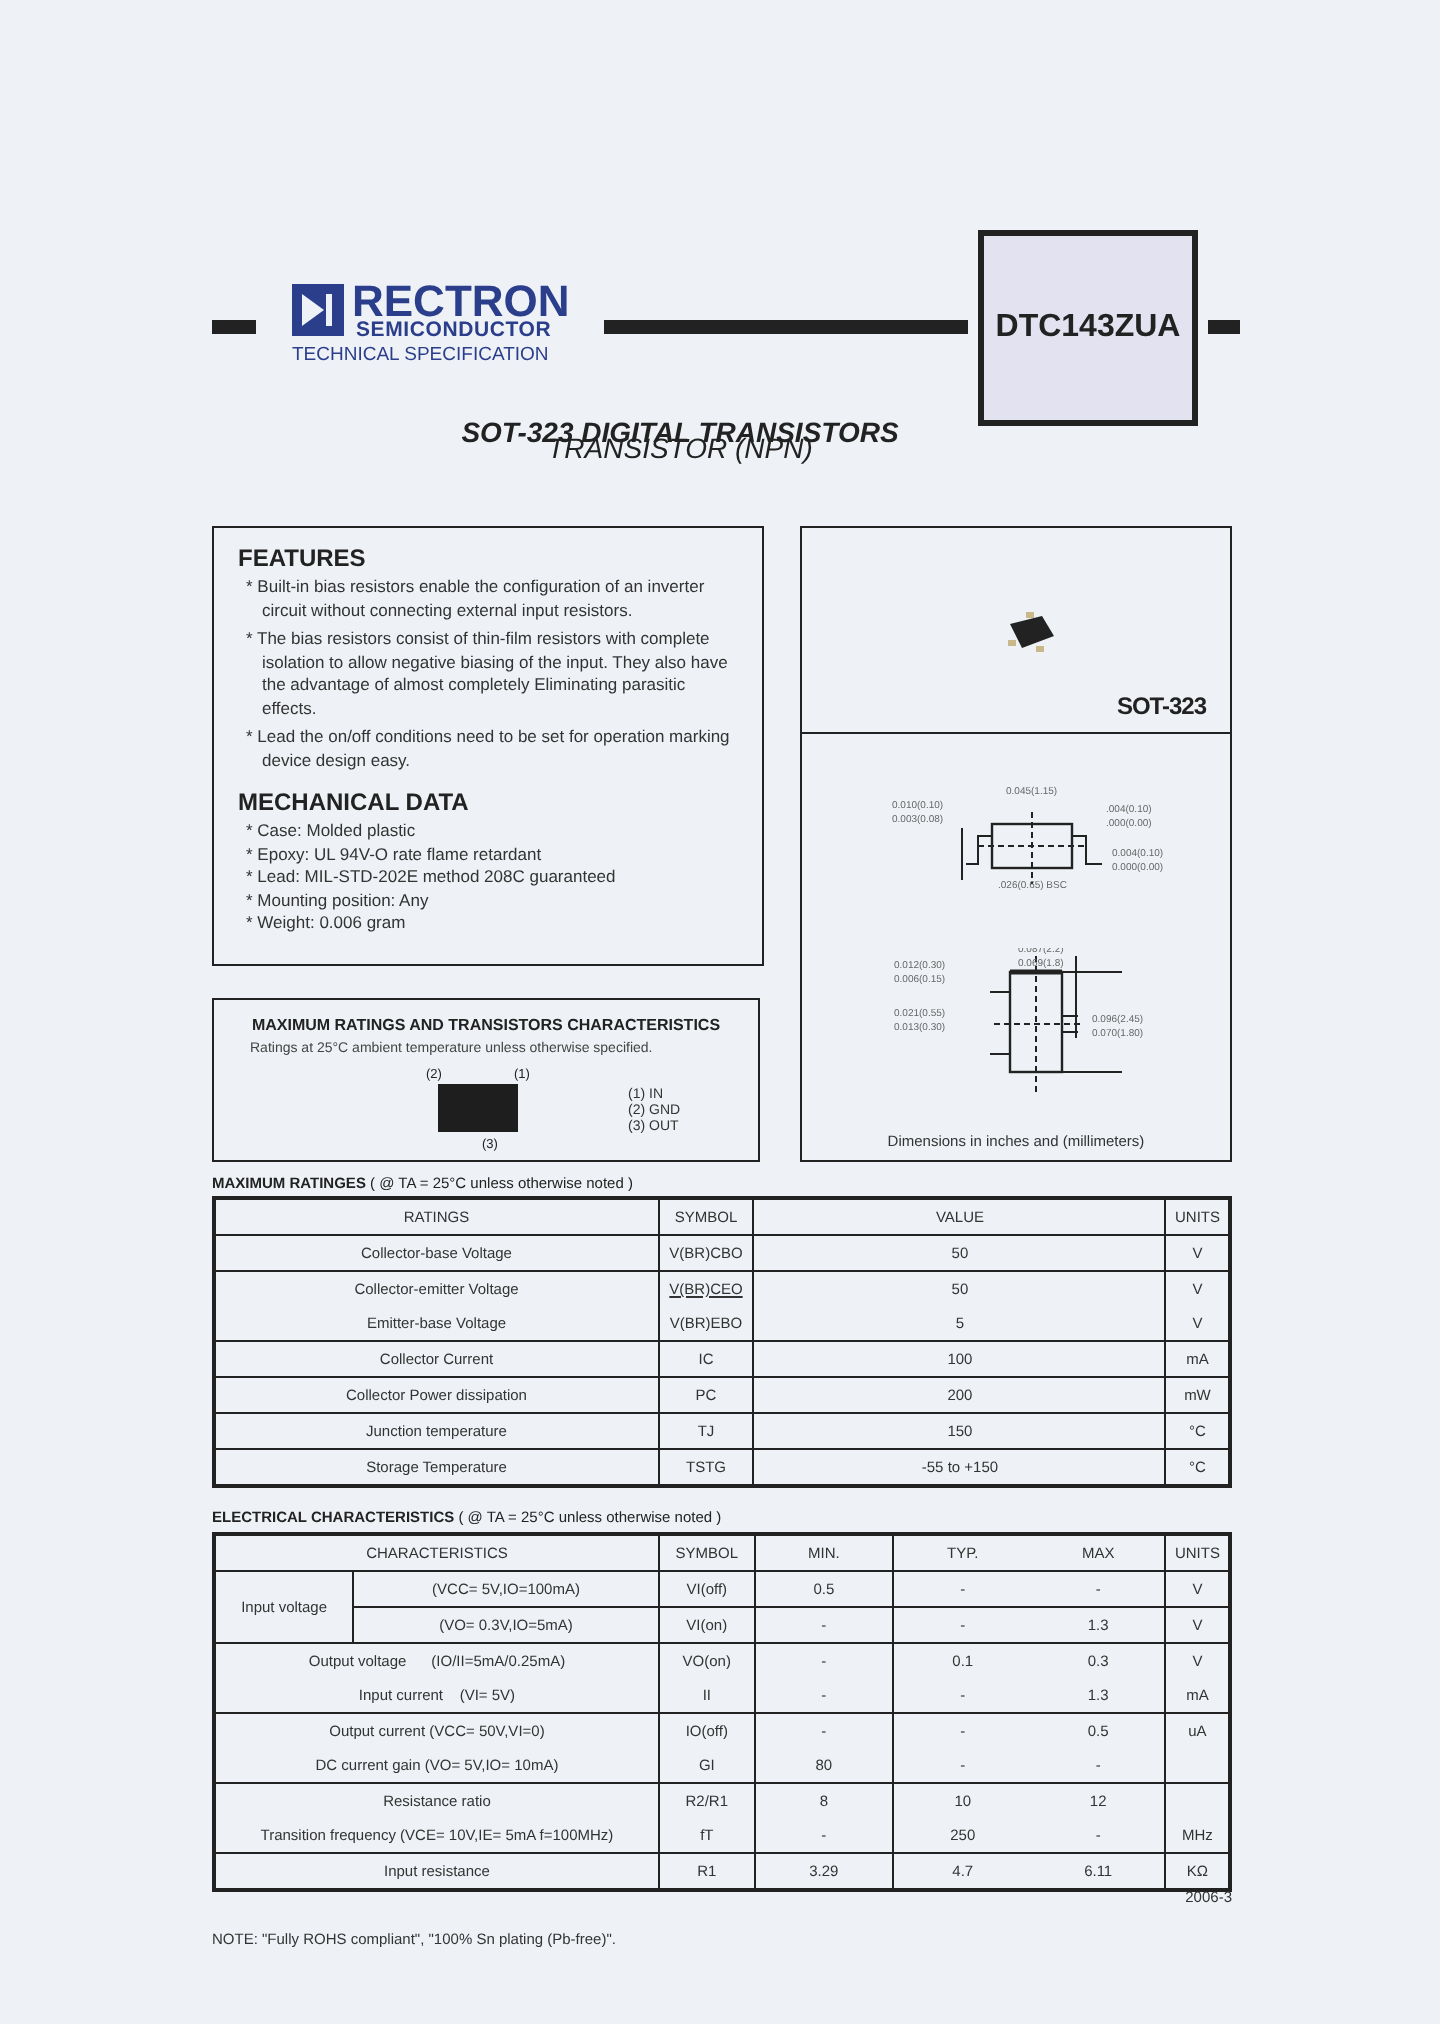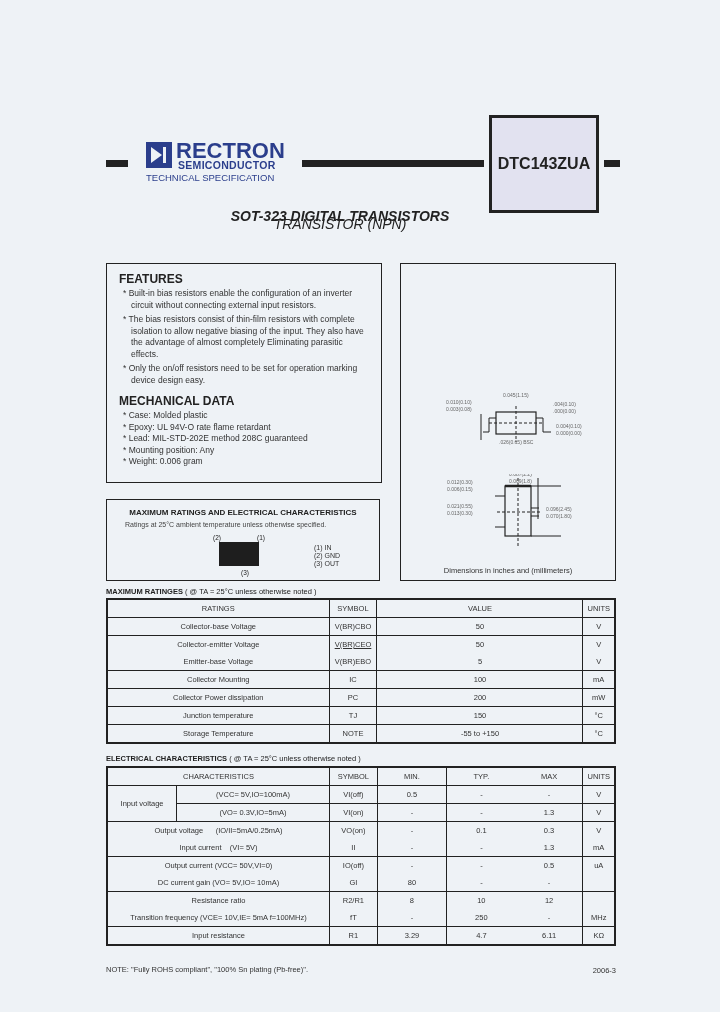--- a/index.html
+++ b/index.html
@@ -48,30 +48,39 @@
     <span>DTC143ZUA</span>
   </div>
 
 <div class="title1">SOT-323 DIGITAL TRANSISTORS</div>
 <div class="title2">TRANSISTOR (NPN)</div>
 
 <div class="box" style="left:106px; top:263px; width:276px; height:220px; padding:8px 12px;">
   <div class="feat-h">FEATURES</div>
   <div class="feat-li">* Built-in bias resistors enable the configuration of an inverter circuit without connecting external input resistors.</div>
   <div class="feat-li">* The bias resistors consist of thin-film resistors with complete isolation to allow negative biasing of the input. They also have the advantage of almost completely Eliminating parasitic effects.</div>
-  <div class="feat-li">* Only the on/off resistors need to be set for operation marking device design easy.</div>
+  <div class="feat-li">* Lead the on/off conditions need to be set for operation marking device design easy.</div>
   <div class="feat-h" style="margin-top:8px;">MECHANICAL DATA</div>
   <div class="mech-li">* Case: Molded plastic</div>
   <div class="mech-li">* Epoxy: UL 94V-O rate flame retardant</div>
   <div class="mech-li">* Lead: MIL-STD-202E method 208C guaranteed</div>
   <div class="mech-li">* Mounting position: Any</div>
   <div class="mech-li">* Weight: 0.006 gram</div>
 </div>
 
 <div class="box" style="left:400px; top:263px; width:216px; height:318px;">
+  <div style="position:absolute; left:0; top:0; width:100%; height:102px; border-bottom:1.5px solid #222;">
+    <svg class="abs" style="left:100px; top:42px;" width="28" height="24" viewBox="0 0 28 24">
+      <polygon points="4,6 20,2 26,12 10,18" fill="#222"></polygon>
+      <rect x="3" y="14" width="4" height="3" fill="#c9b98a"></rect>
+      <rect x="17" y="17" width="4" height="3" fill="#c9b98a"></rect>
+      <rect x="12" y="0" width="4" height="3" fill="#c9b98a"></rect>
+    </svg>
+    <div style="position:absolute; right:12px; top:82px; font-size:12px; font-weight:bold; letter-spacing:-0.5px;">SOT-323</div>
+  </div>
 
   <svg class="abs" style="left:40px; top:128px;" width="150" height="70" viewBox="0 0 150 70">
     <rect x="55" y="20" width="40" height="22" fill="none" stroke="#222" stroke-width="1.2"></rect>
     <line x1="75" y1="14" x2="75" y2="50" stroke="#222" stroke-dasharray="3,2"></line>
     <line x1="48" y1="31" x2="102" y2="31" stroke="#222" stroke-dasharray="3,2"></line>
     <path d="M55,26 L48,26 L48,40 L42,40" fill="none" stroke="#222"></path>
     <path d="M95,26 L102,26 L102,40 L110,40" fill="none" stroke="#222"></path>
     <line x1="40" y1="22" x2="40" y2="48" stroke="#222"></line>
     <text x="5" y="12" font-size="5" fill="#666">0.010(0.10)</text>
     <text x="5" y="19" font-size="5" fill="#666">0.003(0.08)</text>
@@ -102,21 +111,21 @@
     <text x="6" y="41" font-size="5" fill="#666">0.013(0.30)</text>
     <text x="68" y="2" font-size="5" fill="#666">0.087(2.2)</text>
     <text x="68" y="9" font-size="5" fill="#666">0.069(1.8)</text>
     <text x="105" y="37" font-size="5" fill="#666">0.096(2.45)</text>
     <text x="105" y="44" font-size="5" fill="#666">0.070(1.80)</text>
   </svg>
   <div style="position:absolute; left:0; width:100%; top:302px; text-align:center; font-size:7.5px; color:#333;">Dimensions in inches and (millimeters)</div>
 </div>
 
 <div class="box" style="left:106px; top:499px; width:274px; height:82px;">
-  <div style="position:absolute; left:0; width:100%; top:8px; text-align:center; font-size:8px; font-weight:bold;">MAXIMUM RATINGS AND ELECTRICAL CHARACTERISTICS</div>
+  <div style="position:absolute; left:0; width:100%; top:8px; text-align:center; font-size:8px; font-weight:bold;">MAXIMUM RATINGS AND TRANSISTORS CHARACTERISTICS</div>
   <div style="position:absolute; left:18px; top:21px; font-size:7px; color:#444;">Ratings at 25°C ambient temperature unless otherwise specified.</div>
   <div style="position:absolute; left:112px; top:42px; width:40px; height:24px; background:#1e1e1e;"></div>
   <div style="position:absolute; left:106px; top:34px; font-size:6.5px;">(2)</div>
   <div style="position:absolute; left:150px; top:34px; font-size:6.5px;">(1)</div>
   <div style="position:absolute; left:134px; top:69px; font-size:6.5px;">(3)</div>
   <div style="position:absolute; left:207px; top:44px; font-size:7px; line-height:8px; color:#333;">
     <div>(1) IN</div>
     <div>(2) GND</div>
     <div>(3) OUT</div>
   </div>
@@ -151,40 +160,40 @@
         <td class="c" style="border-bottom:none;">50</td>
         <td class="c" style="border-bottom:none;">V</td>
       </tr>
   <tr>
         <td class="l" style="border-top:none;">Emitter-base Voltage</td>
         <td class="c" style="border-top:none;">V(BR)EBO</td>
         <td class="c" style="border-top:none;">5</td>
         <td class="c" style="border-top:none;">V</td>
       </tr>
   <tr>
-        <td class="l">Collector Mounting</td>
+        <td class="l">Collector Current</td>
         <td class="c">IC</td>
         <td class="c">100</td>
         <td class="c">mA</td>
       </tr>
   <tr>
         <td class="l">Collector Power dissipation</td>
         <td class="c">PC</td>
         <td class="c">200</td>
         <td class="c">mW</td>
       </tr>
   <tr>
         <td class="l">Junction temperature</td>
         <td class="c">TJ</td>
         <td class="c">150</td>
         <td class="c">°C</td>
       </tr>
   <tr>
         <td class="l">Storage Temperature</td>
-        <td class="c">NOTE</td>
+        <td class="c">TSTG</td>
         <td class="c">-55 to +150</td>
         <td class="c">°C</td>
       </tr>
 </tbody>
   </table>
 
 <div class="sec-h" style="left:106px; top:754px;">
   <b>ELECTRICAL CHARACTERISTICS</b><span> ( @ TA = 25°C unless otherwise noted )</span>
 </div>
 <table class="dt" style="left:106px; top:766px; width:510px;">
@@ -276,13 +285,13 @@
     <td class="c">R1</td>
     <td class="c">3.29</td>
     <td class="c" style="border-right:none;">4.7</td>
     <td class="c" style="border-left:none;">6.11</td>
     <td class="c">KΩ</td>
   </tr>
 </tbody>
   </table>
 
 <div style="position:absolute; left:106px; top:965px; font-size:7.5px; color:#333;">NOTE: "Fully ROHS compliant", "100% Sn plating (Pb-free)".</div>
-<div style="position:absolute; right:104px; top:966px; font-size:7.5px; color:#333;">2006-3</div>
+<div style="position:absolute; right:104px; top:944px; font-size:7.5px; color:#333;">2006-3</div>
 
 </body></html>

